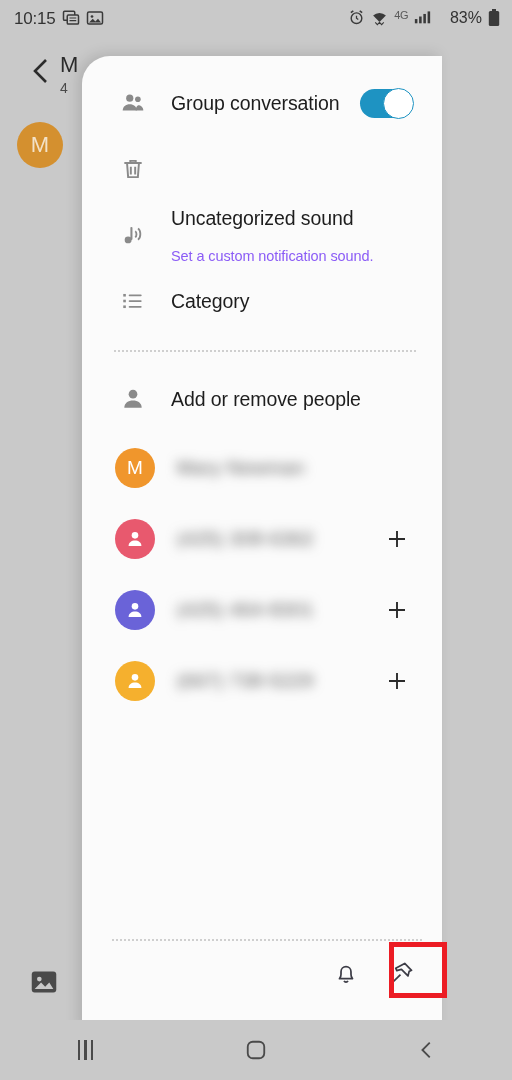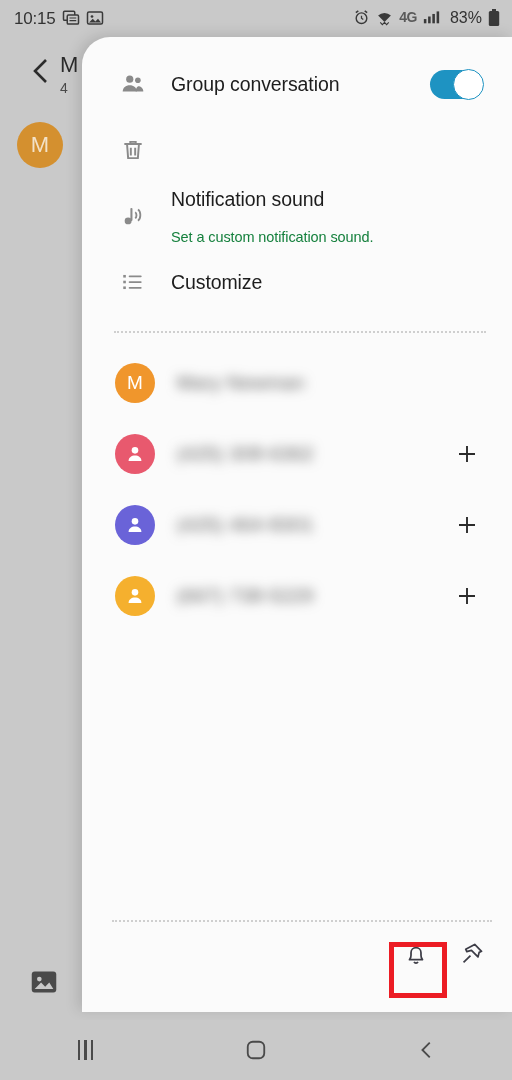--- a/index.html
+++ b/index.html
@@ -39,26 +39,26 @@
     gap: 6px;
   }
   .sb-time {
     font-size: 17px;
     letter-spacing: -0.2px;
     color: #333;
   }
   .sb-pct {
     font-size: 16px;
     color: #333;
-    margin-left: 4px;
+    margin-left: 13px;
   }
   .sb-ico { display: block; }
   .net-label {
-    font-size: 14px;
-    font-weight: bold;
+    font-size: 11px;
+    font-weight: normal;
     letter-spacing: -0.5px;
     color: #5a5a5a;
   }
 
   
   #bg-back {
     position: absolute;
     left: 28px; top: 56px;
     width: 26px; height: 30px;
   }
@@ -95,22 +95,22 @@
   #bg-image-icon {
     position: absolute;
     left: 30px; top: 968px;
     width: 28px; height: 28px;
   }
 
   
   #sheet {
     position: absolute;
     left: 82px;
-    top: 37px;
-    width: 430px;
+    top: 56px;
+    width: 360px;
     height: 975px;
     background: #fbfbfb;
     border-top-left-radius: 28px;
     box-shadow: -4px -2px 14px rgba(0,0,0,0.13);
     overflow: hidden;
   }
 
   .menu-list { padding-top: 14px; }
 
   .menu-row {
@@ -131,21 +131,21 @@
     flex: 1;
     padding-left: 21px;
   }
   .menu-title {
     font-size: 19.5px;
     color: #1d1d1d;
     letter-spacing: -0.1px;
   }
   .menu-sub {
     font-size: 14.5px;
-    color: #15803d;
+    color: #8b5cf6;
     margin-top: 18px;
     letter-spacing: -0.1px;
   }
 
   
   .toggle {
     width: 52px;
     height: 29px;
     border-radius: 15px;
     background: #1e93c2;
@@ -382,45 +382,56 @@
     <div class="menu-row">
       <span class="ico">
         <svg width="26" height="26" viewBox="0 0 24 24" fill="#8a8a8a">
           <circle cx="7.5" cy="16.5" r="3.2"></circle>
           <rect x="9.6" y="4.5" width="1.9" height="12" rx="0.9"></rect>
           <path d="M14 8.5c1.6 1 1.6 4.5 0 5.6" fill="none" stroke="#8a8a8a" stroke-width="1.7"></path>
           <path d="M16.6 6c2.9 1.8 2.9 8.4 0 10.4" fill="none" stroke="#8a8a8a" stroke-width="1.7"></path>
         </svg>
       </span>
       <span class="txt">
-        <div class="menu-title">Notification sound</div>
+        <div class="menu-title">Uncategorized sound</div>
         <div class="menu-sub">Set a custom notification sound.</div>
       </span>
     </div>
 
     <div class="menu-row">
       <span class="ico">
         <svg width="26" height="26" viewBox="0 0 24 24" fill="#8a8a8a">
           <rect x="3" y="5.5" width="2.4" height="2.4"></rect>
           <rect x="3" y="10.8" width="2.4" height="2.4"></rect>
           <rect x="3" y="16.1" width="2.4" height="2.4"></rect>
           <rect x="8" y="5.9" width="12" height="1.8" rx="0.9"></rect>
           <rect x="8" y="11.2" width="12" height="1.8" rx="0.9"></rect>
           <rect x="8" y="16.5" width="12" height="1.8" rx="0.9"></rect>
         </svg>
       </span>
       <span class="txt">
-        <div class="menu-title">Customize</div>
+        <div class="menu-title">Category</div>
       </span>
     </div>
 
   </div>
 
   <div class="divider"></div>
 
+  <div class="menu-row">
+    <span class="ico">
+      <svg width="26" height="26" viewBox="0 0 24 24" fill="#8a8a8a">
+        <circle cx="12" cy="7.5" r="4"></circle>
+        <path d="M4 20c0-4.2 3.6-6.6 8-6.6s8 2.4 8 6.6z"></path>
+      </svg>
+    </span>
+    <span class="txt">
+      <div class="menu-title">Add or remove people</div>
+    </span>
+  </div>
 
   <div>
 
     <div class="person-row">
       <span class="avatar" style="background:#F0962C">M</span>
       <span class="person-name">Mary Newman</span>
       <span class="plus-spacer"></span>
     </div>
 
     <div class="person-row">

